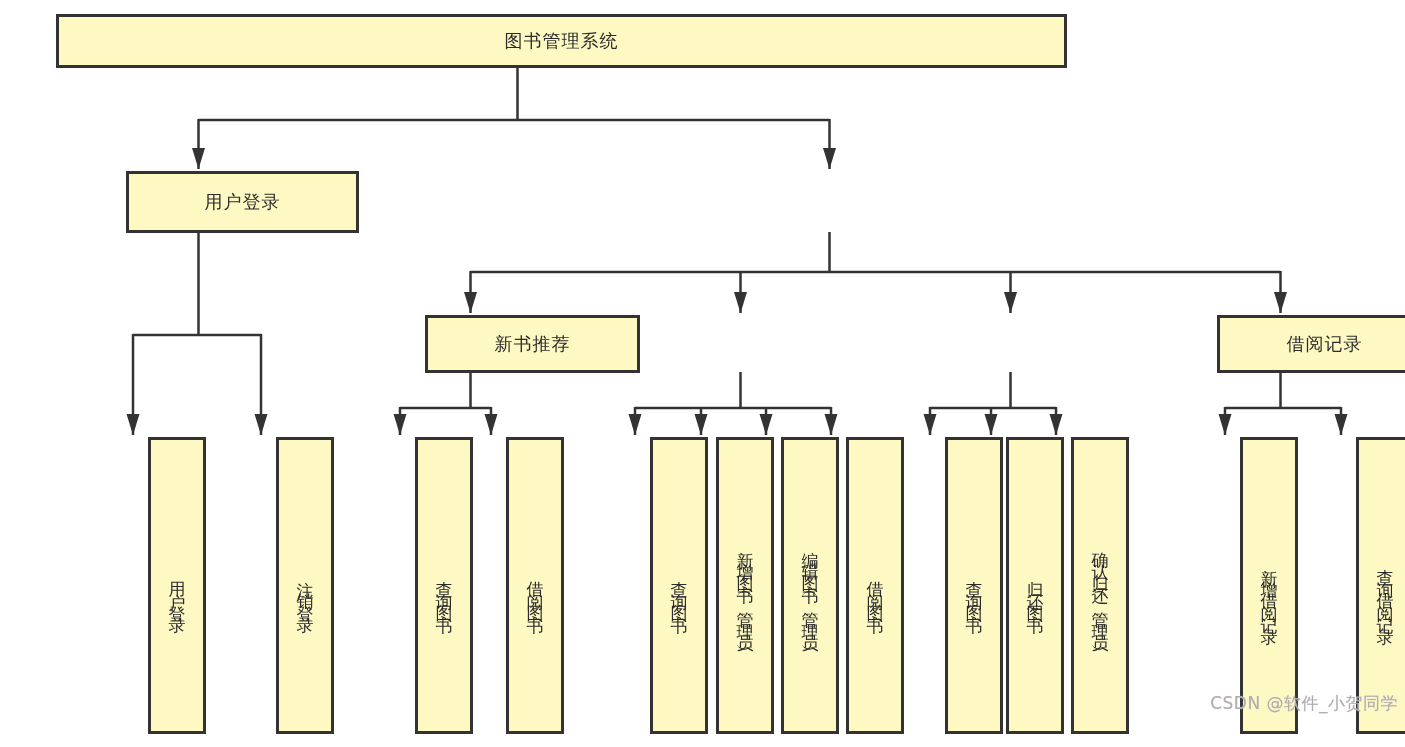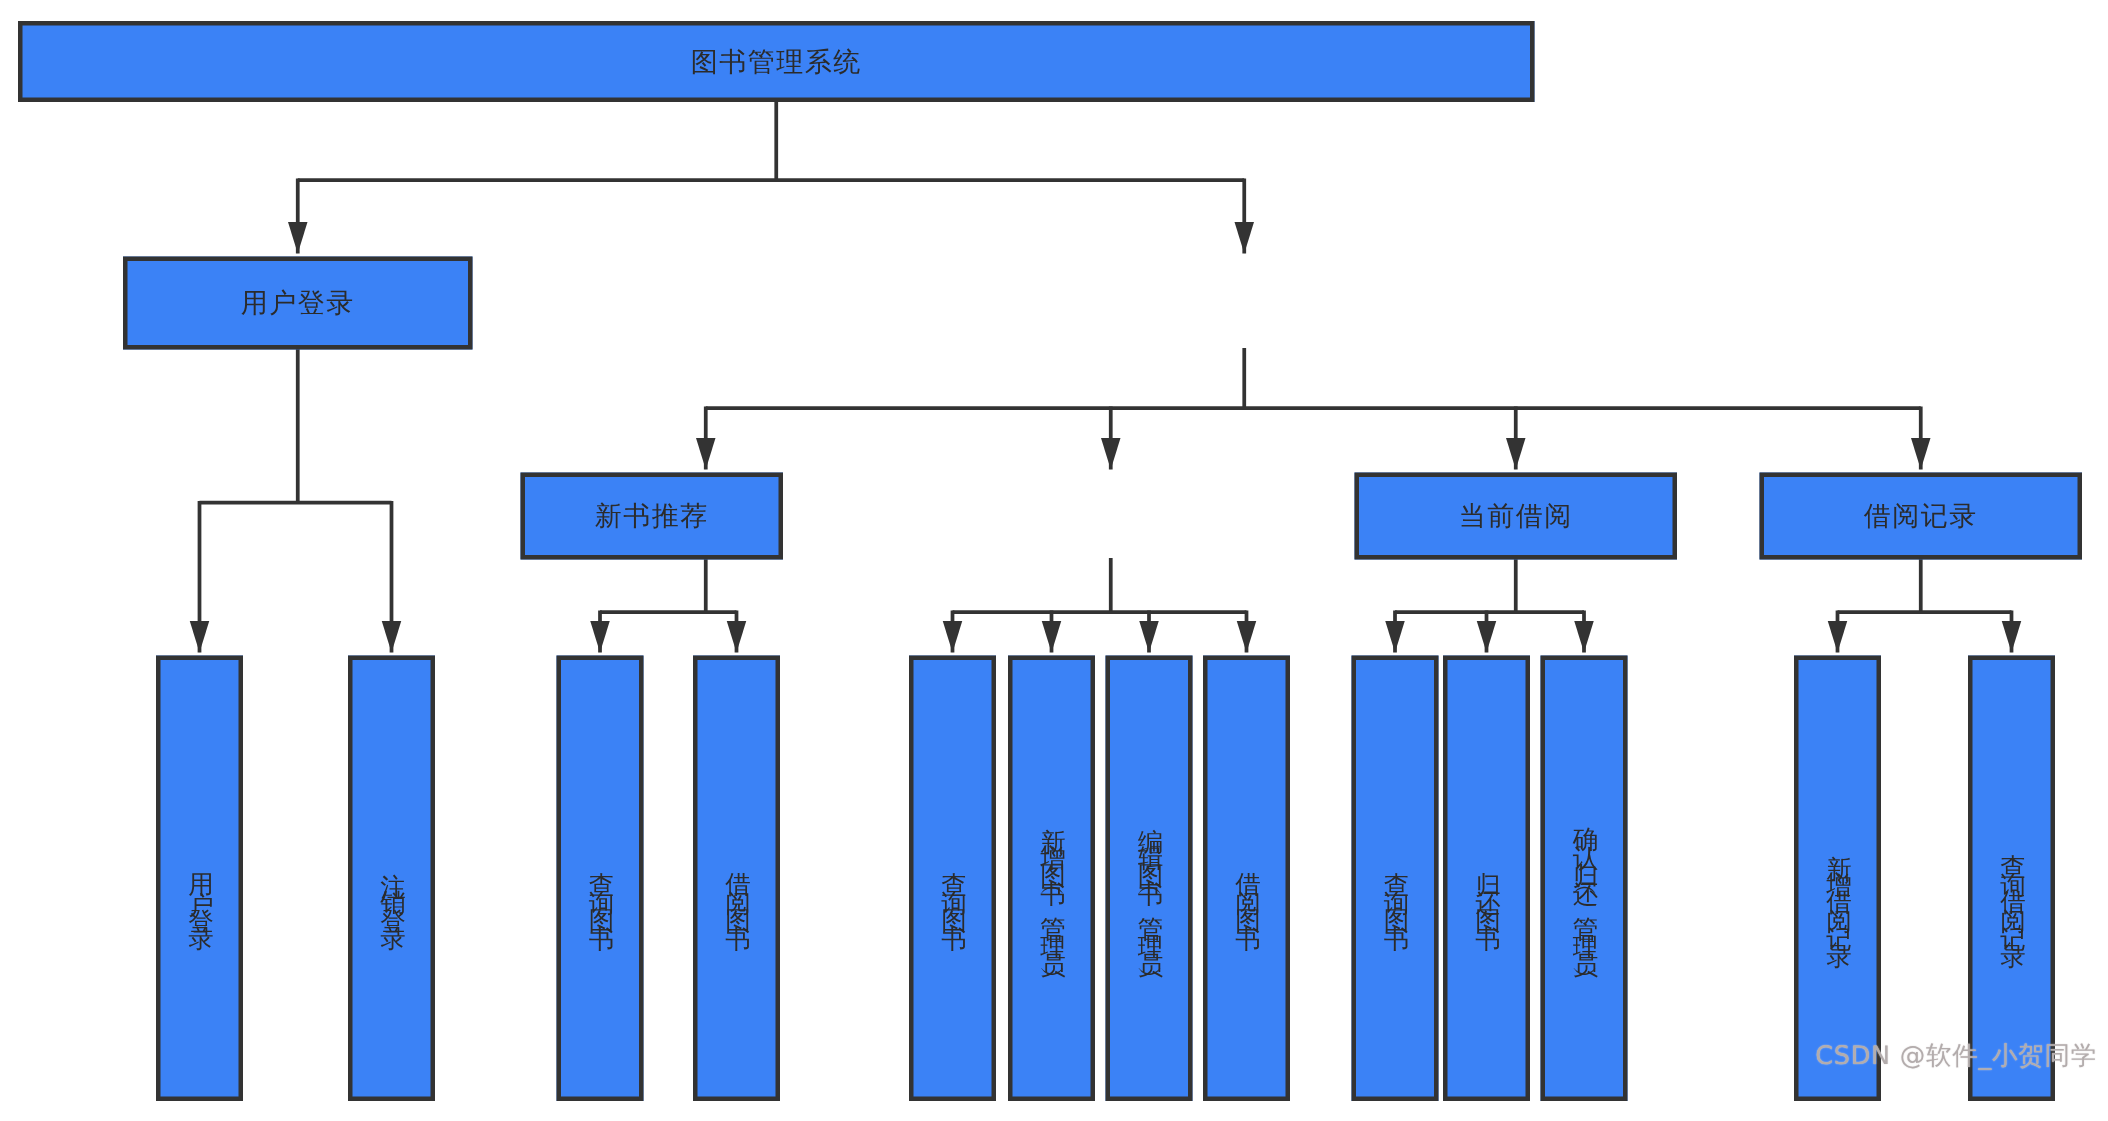--- a/index.html
+++ b/index.html
@@ -9,25 +9,26 @@
     background:#ffffff;
     overflow:hidden;
     font-family:"DejaVu Sans","Liberation Sans",sans-serif;
     color:#2b2b2b;
   }
   #wires{position:absolute;left:0;top:0;width:1405px;height:747px;}
   .box{
     position:absolute;
     box-sizing:border-box;
     border:3px solid #333333;
-    background:#3b82f6;
+    background:#fef9c3;
     display:flex;align-items:center;justify-content:center;
     text-align:center;
     font-size:18px;
     letter-spacing:1px;
+    margin-left:44px;
   }
   .leaf{
     border-width:3px;
     font-size:17px;
     letter-spacing:0;
   }
   .leaf .vtext{
     writing-mode:vertical-rl;
     text-orientation:mixed;
     letter-spacing:12px;
@@ -101,25 +102,22 @@
   </svg>
 
   <div class="box" style="left:12px;top:14px;width:1011px;height:54px;">
     <span>图书管理系统</span>
   </div>
 
   <div class="box" style="left:82px;top:171px;width:233px;height:62px;">
     <span>用户登录</span>
   </div>
 
-  <div class="box" style="left:347px;top:315px;width:175px;height:58px;">
+  <div class="box" style="left:381px;top:315px;width:215px;height:58px;">
     <span>新书推荐</span>
-  </div>
-  <div class="box" style="left:903px;top:315px;width:215px;height:58px;">
-    <span>当前借阅</span>
   </div>
   <div class="box" style="left:1173px;top:315px;width:215px;height:58px;">
     <span>借阅记录</span>
   </div>
 
   <div class="box leaf" style="left:104px;top:437px;width:58px;height:297px;">
     <span class="vtext">用户登录</span>
   </div>
   <div class="box leaf" style="left:232px;top:437px;width:58px;height:297px;">
     <span class="vtext">注销登录</span>

